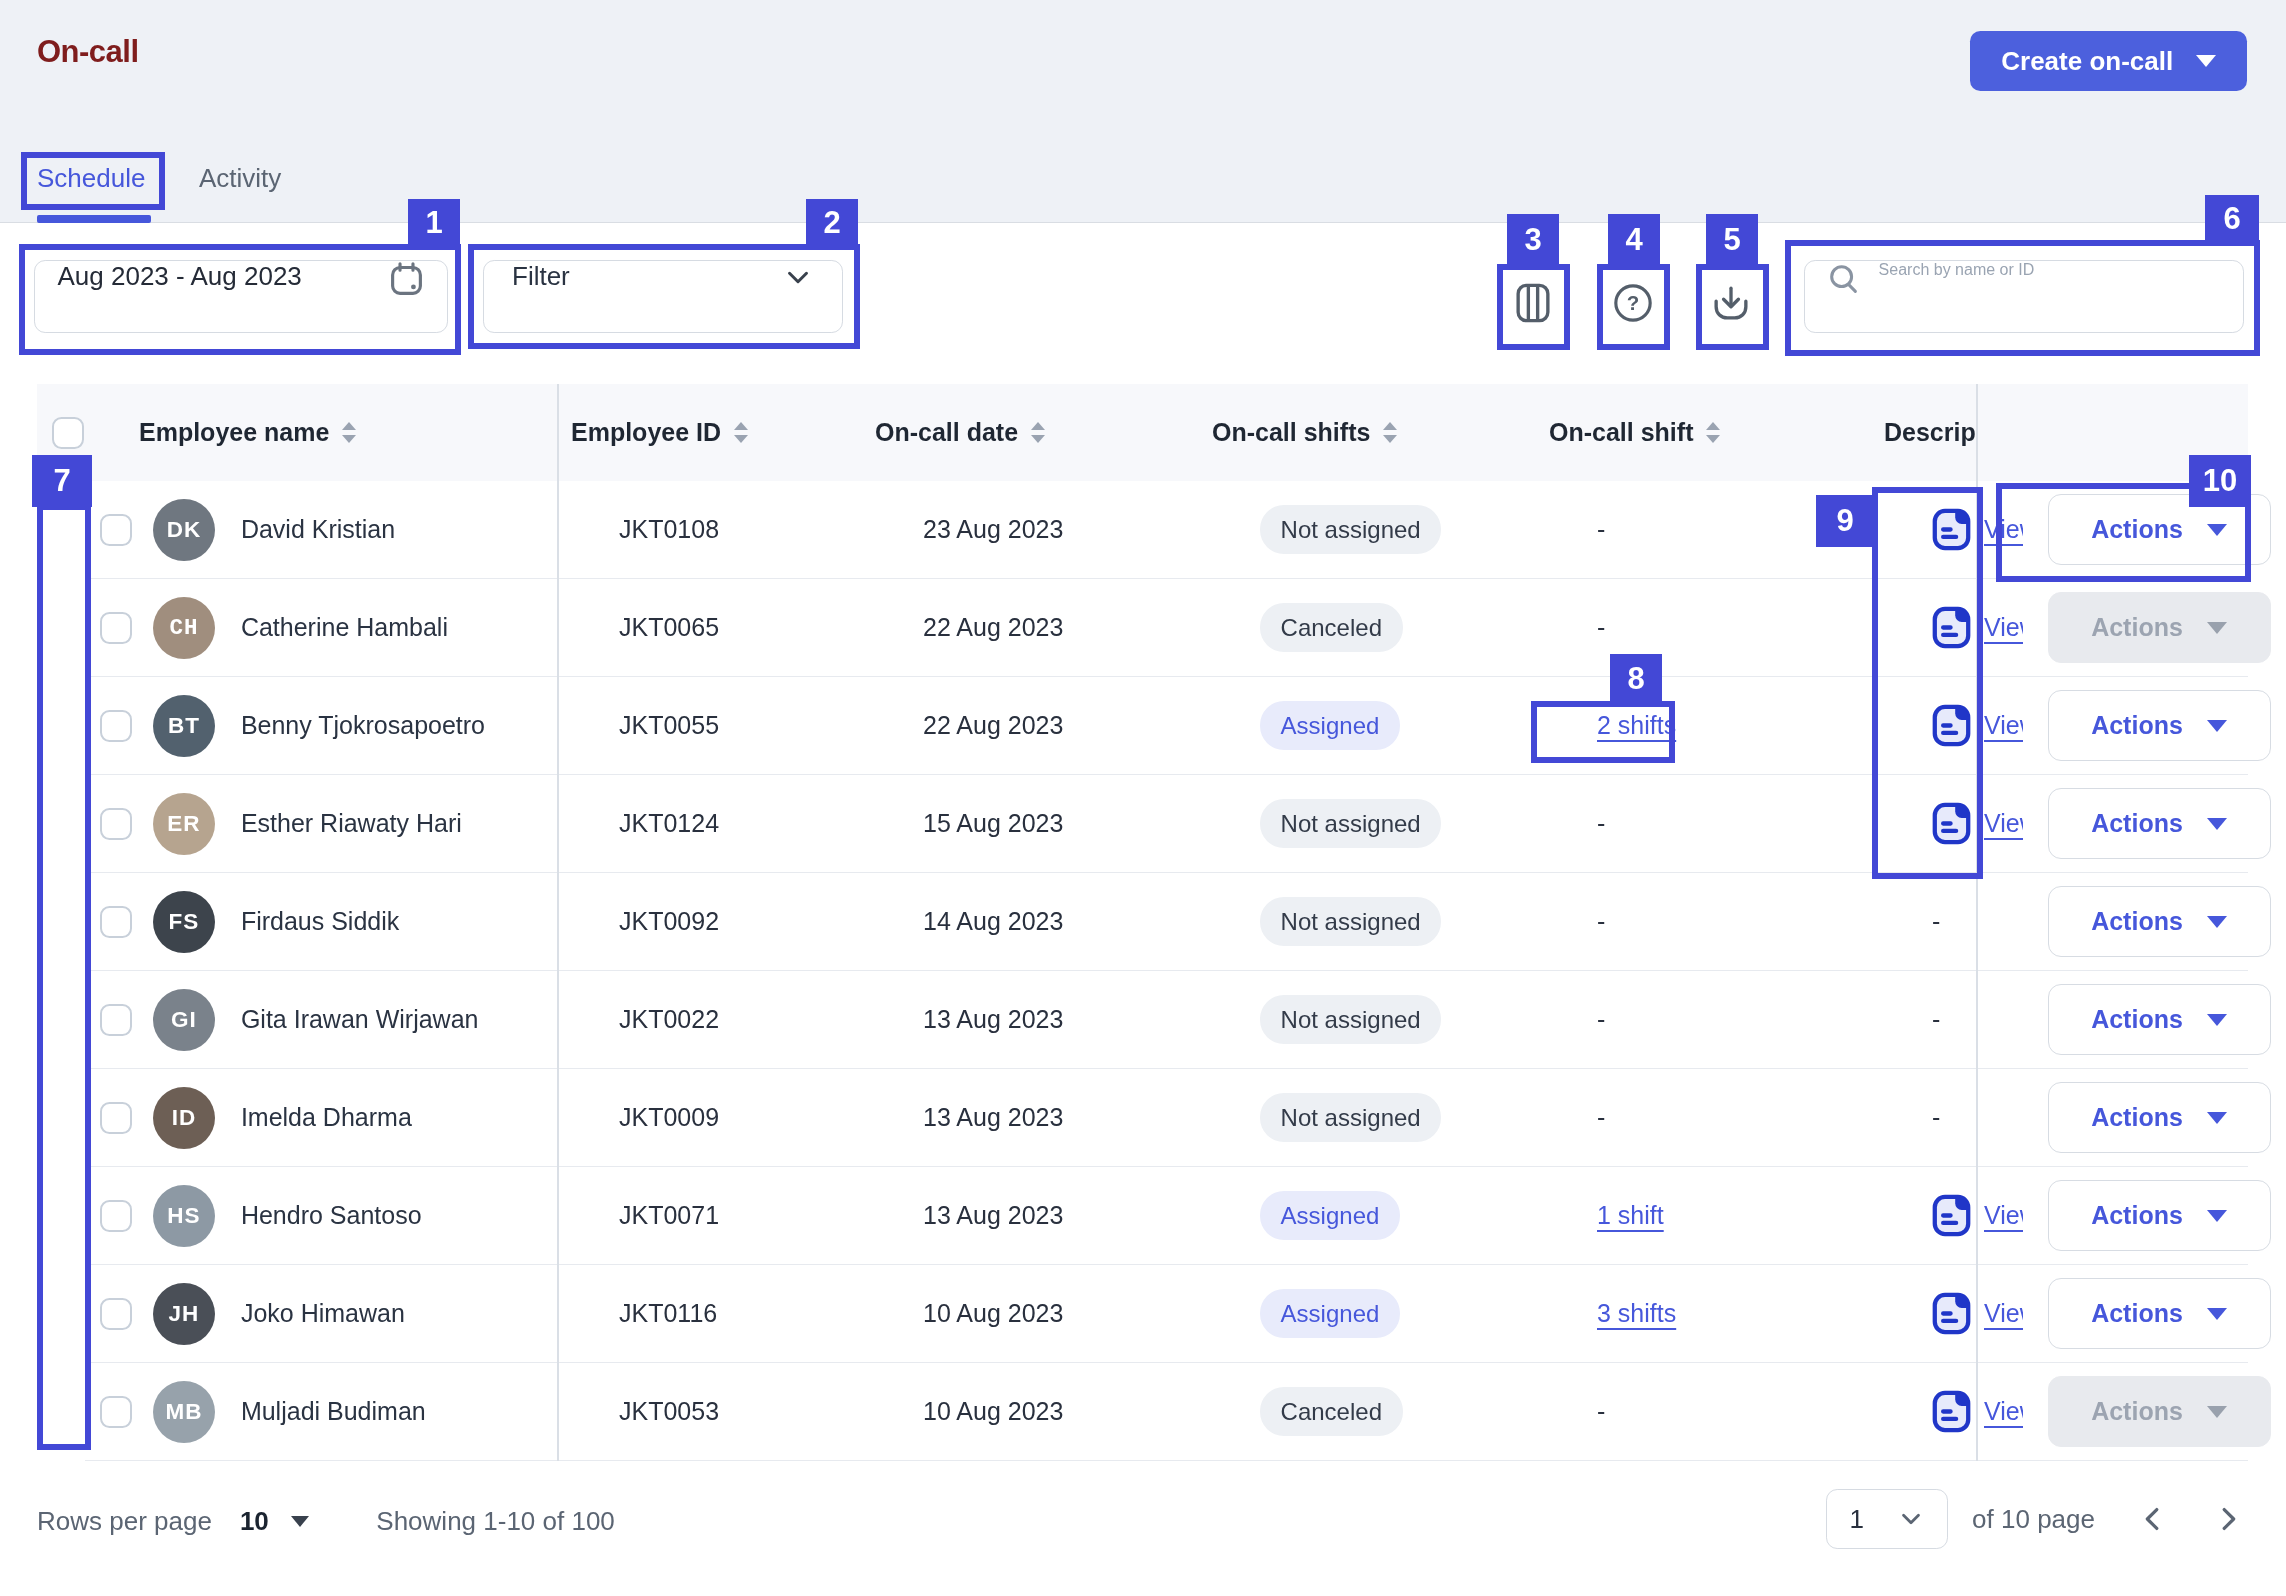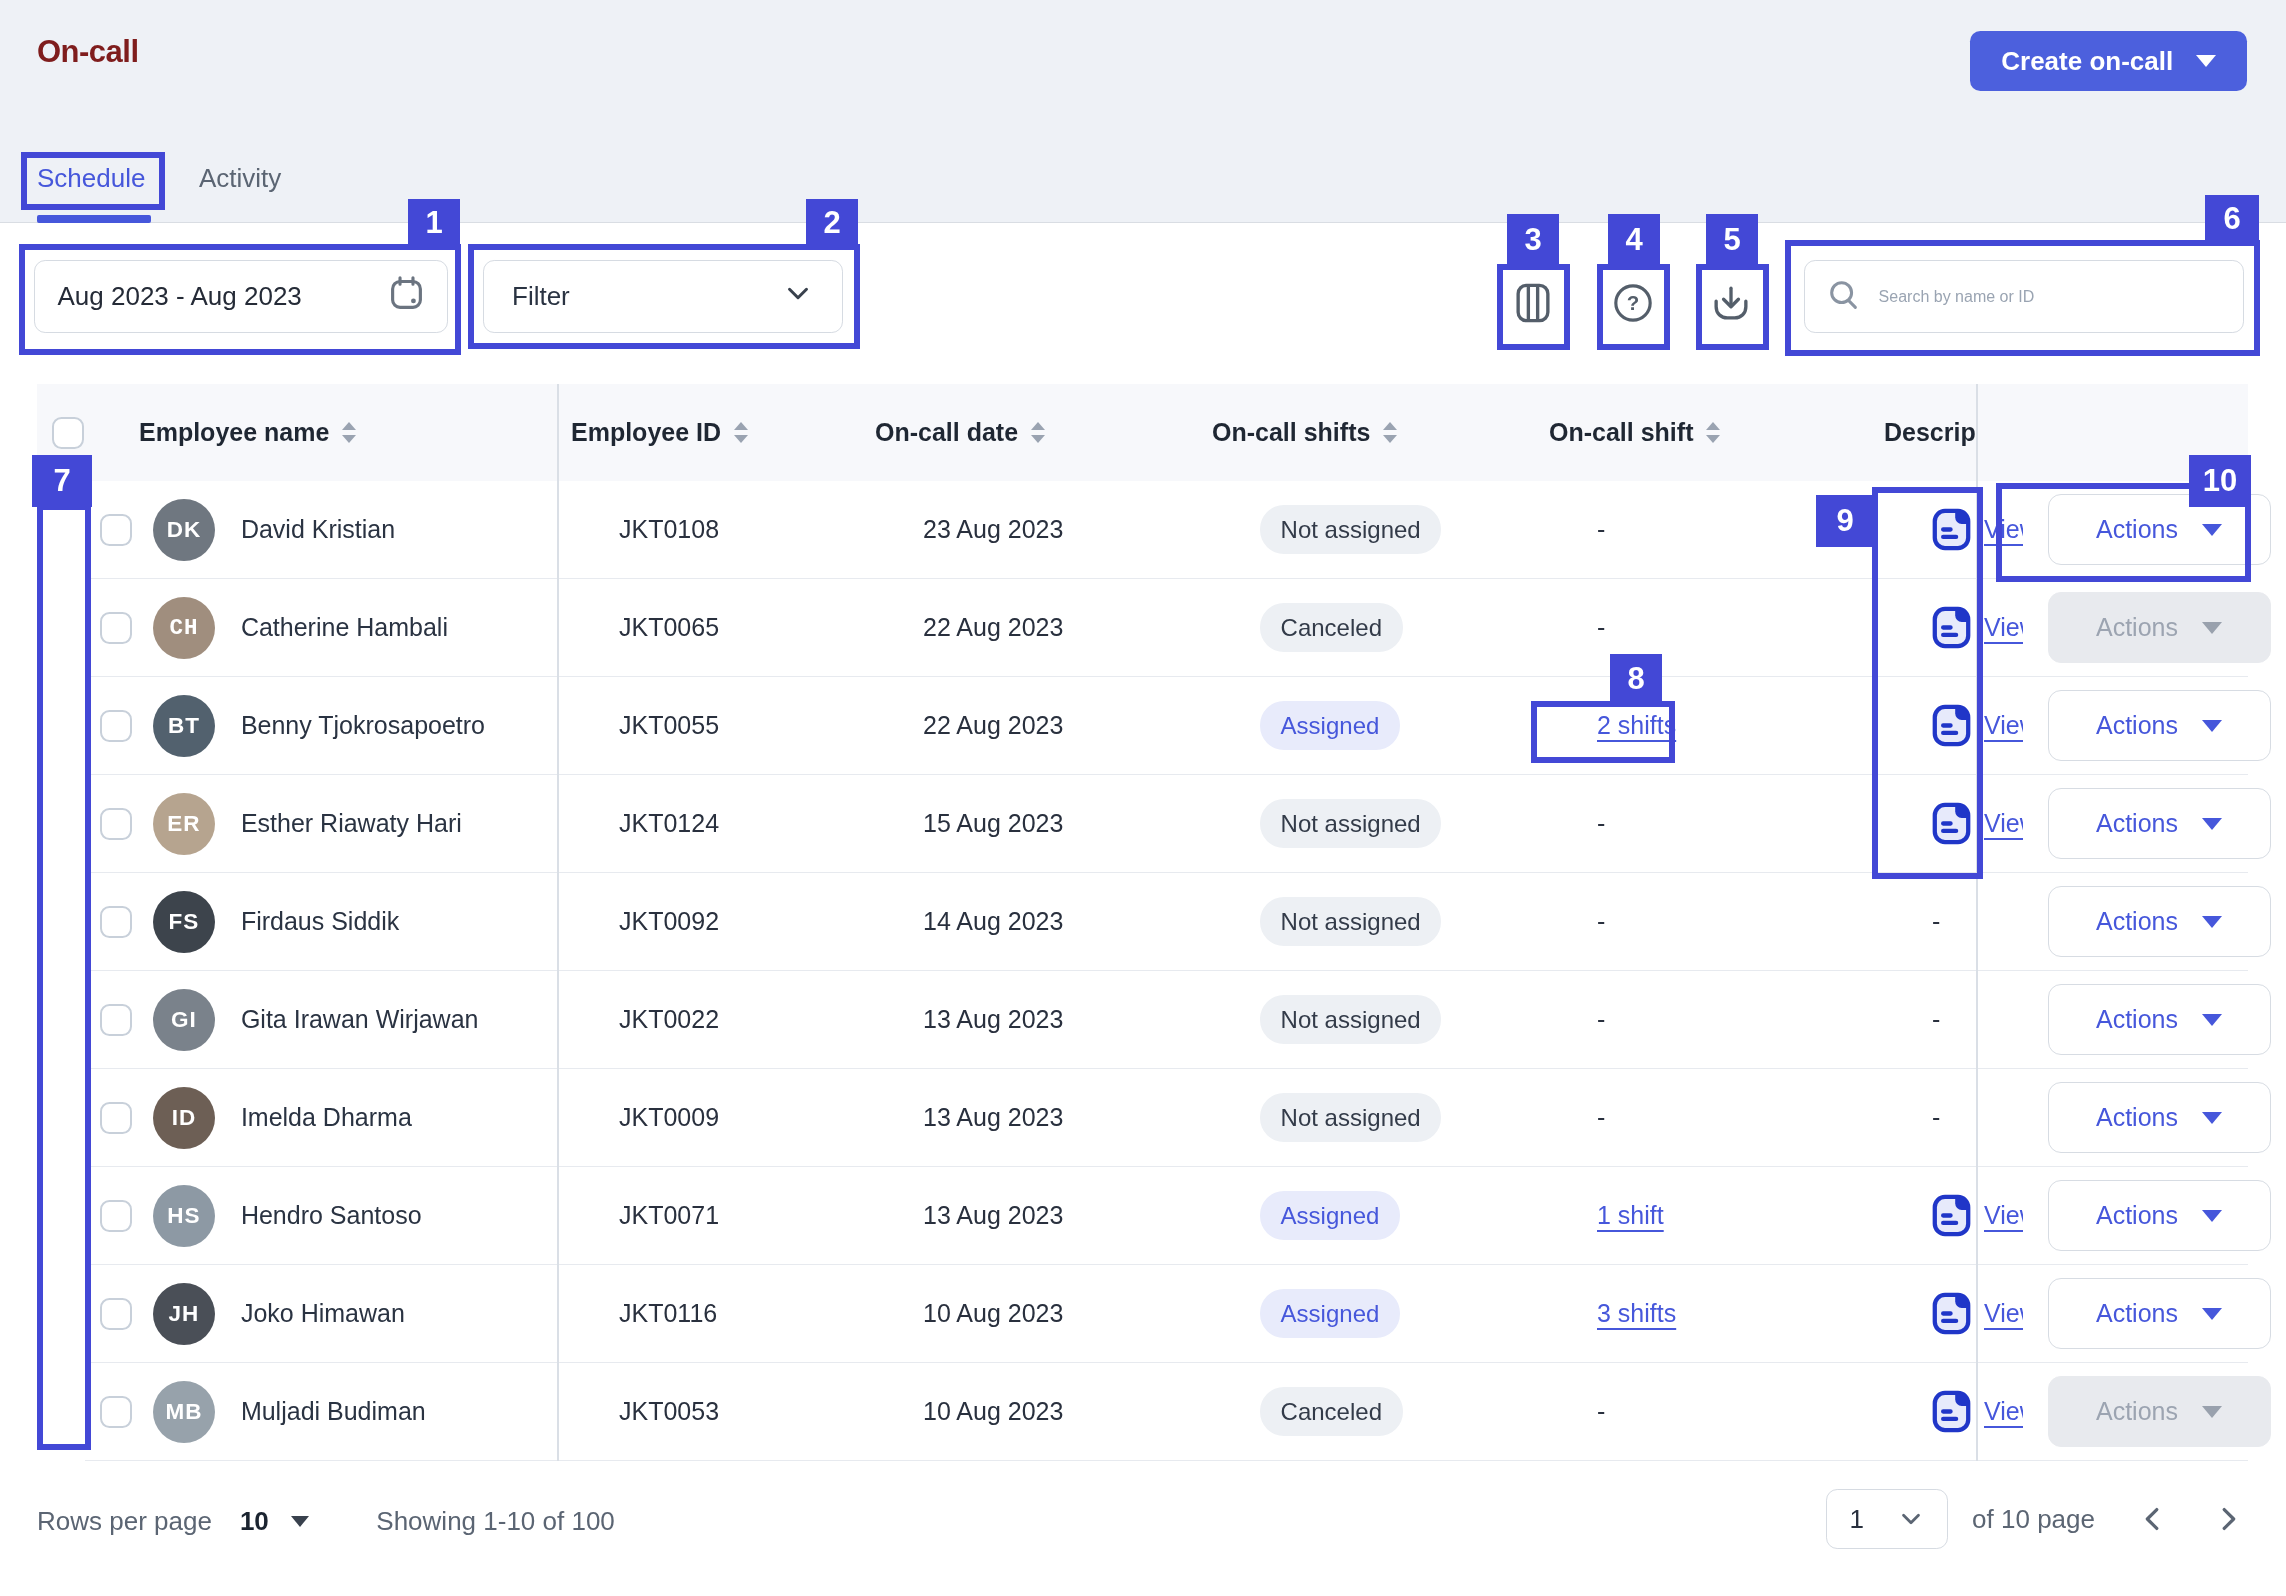--- a/index.html
+++ b/index.html
@@ -30,21 +30,21 @@
   .caret{width:0;height:0;border-left:10.3px solid transparent;border-right:10.3px solid transparent;border-top:12px solid currentColor;display:inline-block;}
   .btn-primary .caret{border-top-color:#fff;}
 
   
   .tab{position:absolute;top:157px;height:43px;font-size:26px;display:flex;align-items:center;cursor:pointer;}
   .tab-schedule{left:37px;color:var(--c-accent);}
   .tab-activity{left:199px;color:var(--c-text-2);}
   .tab-underline{position:absolute;left:37px;top:215px;width:114px;height:8.4px;background:var(--c-accent);border-radius:1.9px;}
 
   
-  .field{position:absolute;top:260px;height:73px;background:#fff;border:1.9px solid var(--c-border);border-radius:11.2px;display:flex;align-items:center;cursor:pointer;}
+  .field{position:absolute;top:260px;height:73px;background:#fff;border:1.9px solid var(--c-border);border-radius:11.2px;display:flex;align-items:flex-start;cursor:pointer;}
   .date-field{left:34px;width:414px;padding:0 22.5px;justify-content:space-between;font-size:26px;color:#252B37;}
   .filter-field{left:483px;width:360px;padding:0 28px;justify-content:space-between;font-size:26px;color:#2A3342;}
   .icon-btn{position:absolute;top:277px;width:52px;height:52px;background:transparent;border:none;cursor:pointer;padding:0;}
   .icon-btn svg{width:52px;height:52px;}
   .ib-columns{left:1507px;} .ib-help{left:1607px;} .ib-download{left:1705px;}
   .search-field{left:1804px;width:440px;padding:0 20.6px;gap:17px;cursor:text;}
   .search-field input{border:none;outline:none;font-family:inherit;font-size:16px;color:#252B37;width:337px;background:transparent;}
   .search-field input::placeholder{color:#9AA4B2;}
 
   
@@ -70,21 +70,21 @@
     color:#fff;font-size:22.5px;font-weight:700;letter-spacing:0.9px;flex:none;}
   .name{margin-left:26px;color:#2A3342;}
   .pill{height:49px;padding:0 20.6px;border-radius:24px;display:inline-flex;align-items:center;font-size:24px;}
   .pill.neutral{background:var(--c-pill-neutral-bg);color:#333B49;}
   .pill.assigned{background:var(--c-pill-assigned-bg);color:var(--c-accent);}
   .link{color:var(--c-accent);text-decoration:underline;text-underline-offset:5.6px;cursor:pointer;}
   .dash{color:#29303E;}
   .desc-wrap{display:inline-flex;align-items:center;gap:13px;}
   .doc-icon{width:39px;height:43px;flex:none;}
   .btn-actions{width:223px;height:71px;border:1.9px solid #D7DCE3;border-radius:13px;background:#fff;font-family:inherit;
-    font-size:25px;font-weight:400;color:var(--c-accent);display:flex;align-items:center;justify-content:center;gap:24px;cursor:pointer;}
+    font-size:25px;font-weight:700;color:var(--c-accent);display:flex;align-items:center;justify-content:center;gap:24px;cursor:pointer;}
   .btn-actions .caret{border-top-color:var(--c-accent);}
   .btn-actions.disabled{background:var(--c-disabled-bg);border-color:var(--c-disabled-bg);color:var(--c-disabled-text);cursor:default;}
   .btn-actions.disabled .caret{border-top-color:#99A1AD;}
   .vdiv{position:absolute;top:0;width:1.9px;height:1077px;background:var(--c-divider);}
   .vdiv-1{left:520px;} .vdiv-2{left:1939px;}
 
   
   .pagination-left{position:absolute;left:37px;top:1490px;height:62px;display:flex;align-items:center;font-size:26px;color:var(--c-text-2);}
   .rpp-value{margin-left:28px;color:#1B2430;font-weight:700;display:flex;align-items:center;gap:22.5px;cursor:pointer;}
   .rpp-value .caret{border-left-width:9.4px;border-right-width:9.4px;border-top-width:11.2px;border-top-color:#39414D;}

